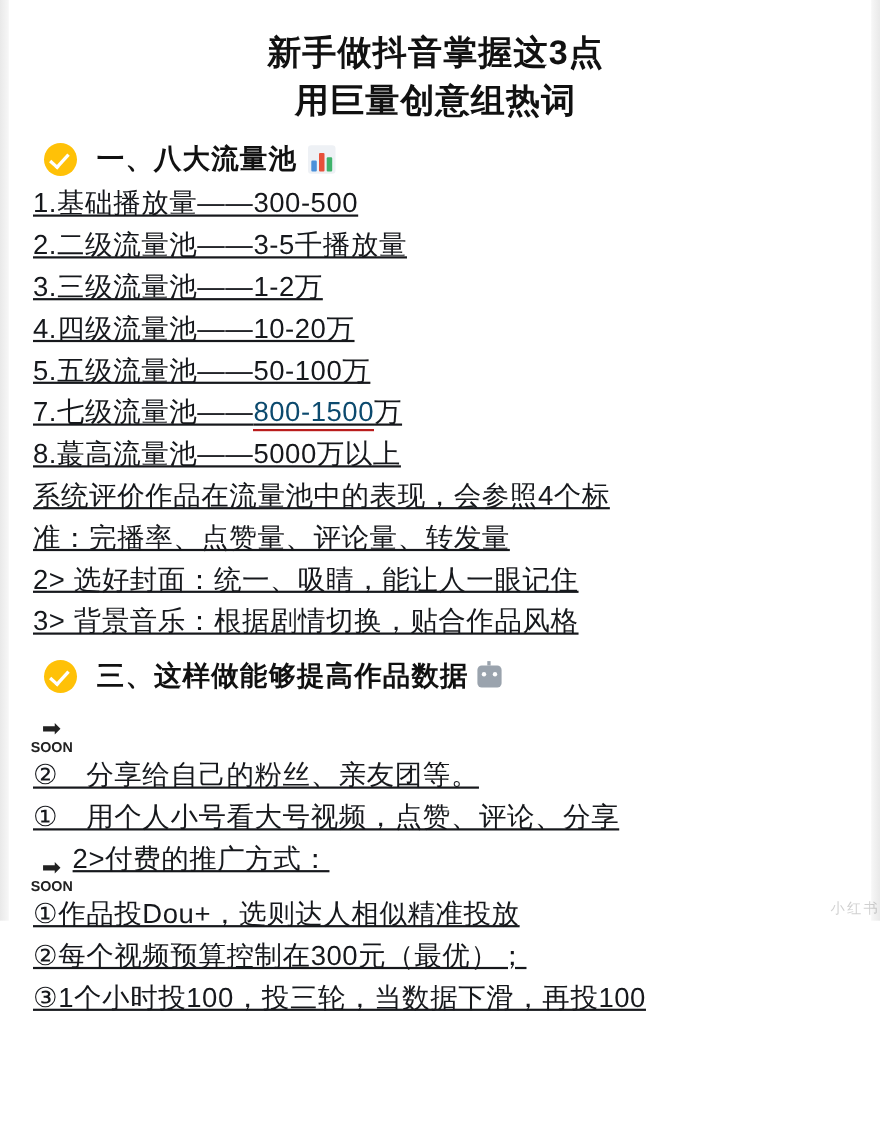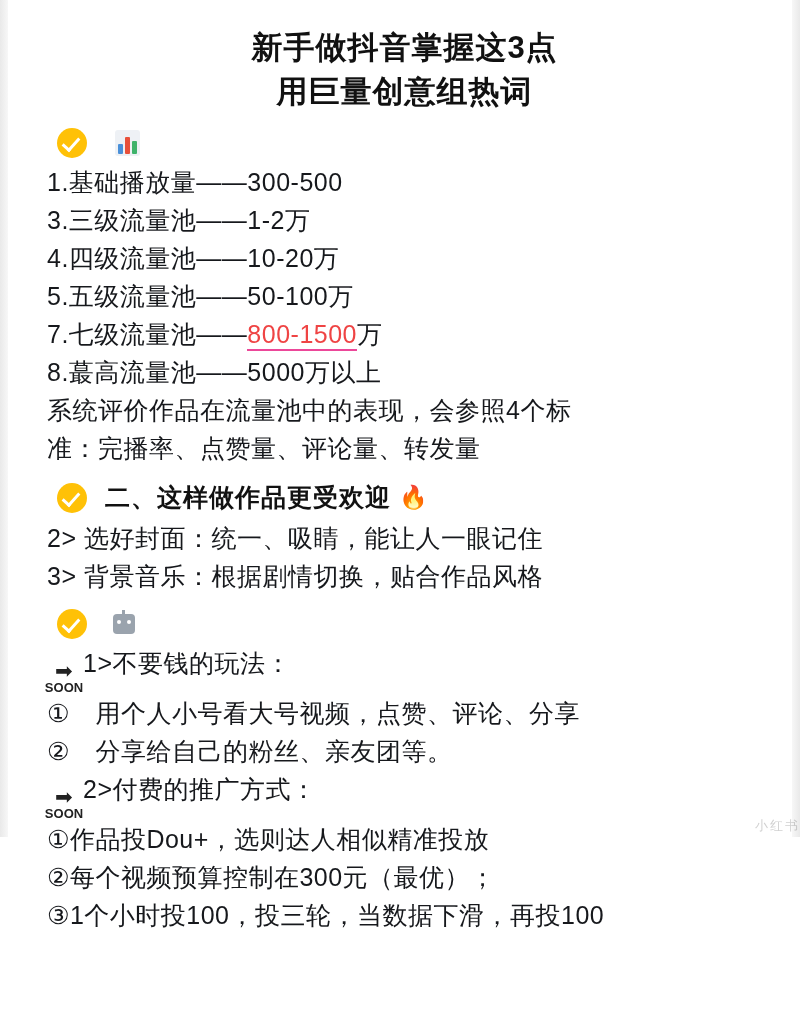--- a/index.html
+++ b/index.html
@@ -13,21 +13,21 @@
     font-family: "Liberation Sans", "DejaVu Sans", sans-serif;
     color: #16181c;
     overflow: hidden;
     position: relative;
   }
   .page {
     position: relative;
     width: 800px;
     height: 837px;
     box-sizing: border-box;
-    padding: 26px 30px 0 39px;
+    padding: 26px 30px 0 22px;
     background: #fff;
   }
   .edge-left {
     position: absolute;
     left: 0; top: 0; bottom: 0;
     width: 8px;
     background: linear-gradient(to right, #e9e9e9, #f7f7f7);
   }
   .edge-right {
     position: absolute;
@@ -112,25 +112,26 @@
     background:#9aa3ad;
   }
 
   .line {
     font-size: 25px;
     line-height: 1.48;
     letter-spacing: 0.5px;
     color: #16181c;
     margin: 0 0 1px 8px;
     white-space: pre-wrap;
+    text-decoration: underline;
   }
   .line.wrap { margin-left: 8px; }
   .hl {
-    color: #ef4444;
-    border-bottom: 2px solid #ec4899;
+    color: #0c4a6e;
+    border-bottom: 2px solid #b91c1c;
     padding-bottom: 1px;
     margin-top: 23px;
   }
   .soon {
     display: inline-flex;
     flex-direction: column;
     align-items: center;
     width: 34px;
     vertical-align: -6px;
     margin-right: 2px;
@@ -164,50 +165,48 @@
   <div class="edge-left"></div>
   <div class="edge-right"></div>
 
   <h1 class="title">
     <span>新手做抖音掌握这3点</span>
     <span class="line2">用巨量创意组热词</span>
   </h1>
 
   <div class="section-head">
     <span class="check"></span>
+    <span>一、八大流量池</span>
     <span class="bars">
         <i class="b1"></i>
         <i class="b2"></i>
         <i class="b3"></i>
       </span>
   </div>
   <p class="line">1.基础播放量——300-500</p>
+  <p class="line">2.二级流量池——3-5千播放量</p>
   <p class="line">3.三级流量池——1-2万</p>
   <p class="line">4.四级流量池——10-20万</p>
   <p class="line">5.五级流量池——50-100万</p>
   <p class="line"><span>7.七级流量池——</span><span class="hl">800-1500</span><span>万</span></p>
   <p class="line">8.蕞高流量池——5000万以上</p>
   <p class="line wrap">系统评价作品在流量池中的表现，会参照4个标</p>
   <p class="line wrap">准：完播率、点赞量、评论量、转发量</p>
 
+  <p class="line">2&gt; 选好封面：统一、吸睛，能让人一眼记住</p>
+  <p class="line">3&gt; 背景音乐：根据剧情切换，贴合作品风格</p>
+
   <div class="section-head">
     <span class="check"></span>
-    <span>二、这样做作品更受欢迎</span>
-    <span class="flame">🔥</span>
-  </div>
-  <p class="line">2&gt; 选好封面：统一、吸睛，能让人一眼记住</p>
-  <p class="line">3&gt; 背景音乐：根据剧情切换，贴合作品风格</p>
-
-  <div class="section-head">
-    <span class="check"></span>
+    <span>三、这样做能够提高作品数据</span>
     <span class="robot"></span>
   </div>
 
-  <p class="line"><span class="soon"><span class="arrow">➡</span><span class="word">SOON</span></span><span>1&gt;不要钱的玩法：</span></p>
+  <p class="line"><span class="soon"><span class="arrow">➡</span><span class="word">SOON</span></span></p>
+  <p class="line">②　分享给自己的粉丝、亲友团等。</p>
   <p class="line">①　用个人小号看大号视频，点赞、评论、分享</p>
-  <p class="line">②　分享给自己的粉丝、亲友团等。</p>
   <p class="line"><span class="soon"><span class="arrow">➡</span><span class="word">SOON</span></span><span>2&gt;付费的推广方式：</span></p>
   <p class="line">①作品投Dou+，选则达人相似精准投放</p>
   <p class="line">②每个视频预算控制在300元（最优）；</p>
   <p class="line">③1个小时投100，投三轮，当数据下滑，再投100</p>
 
   <div class="watermark">小红书</div>
 </div>
 
 </body></html>

